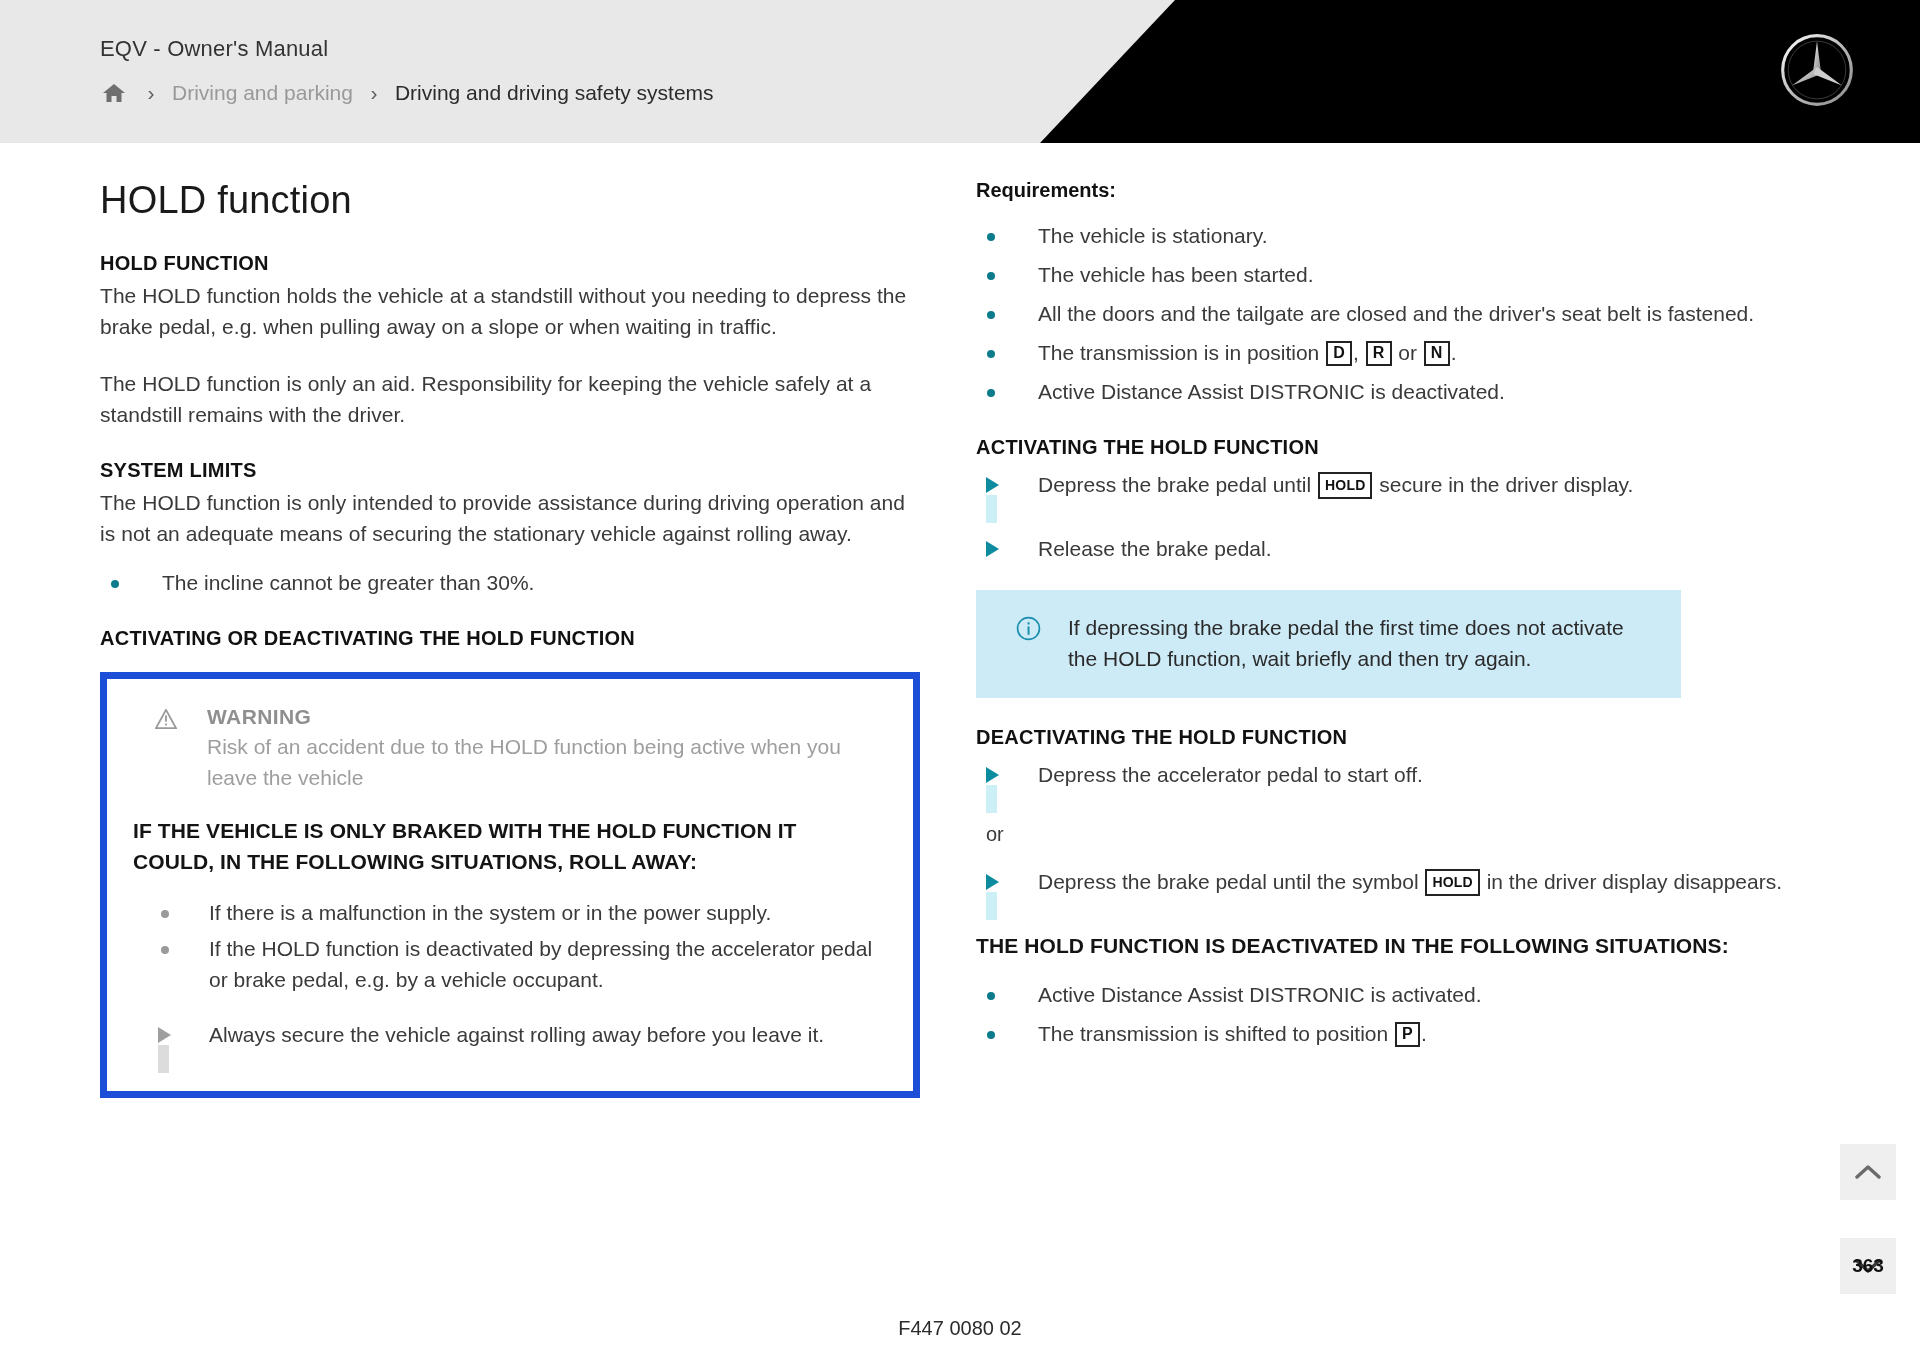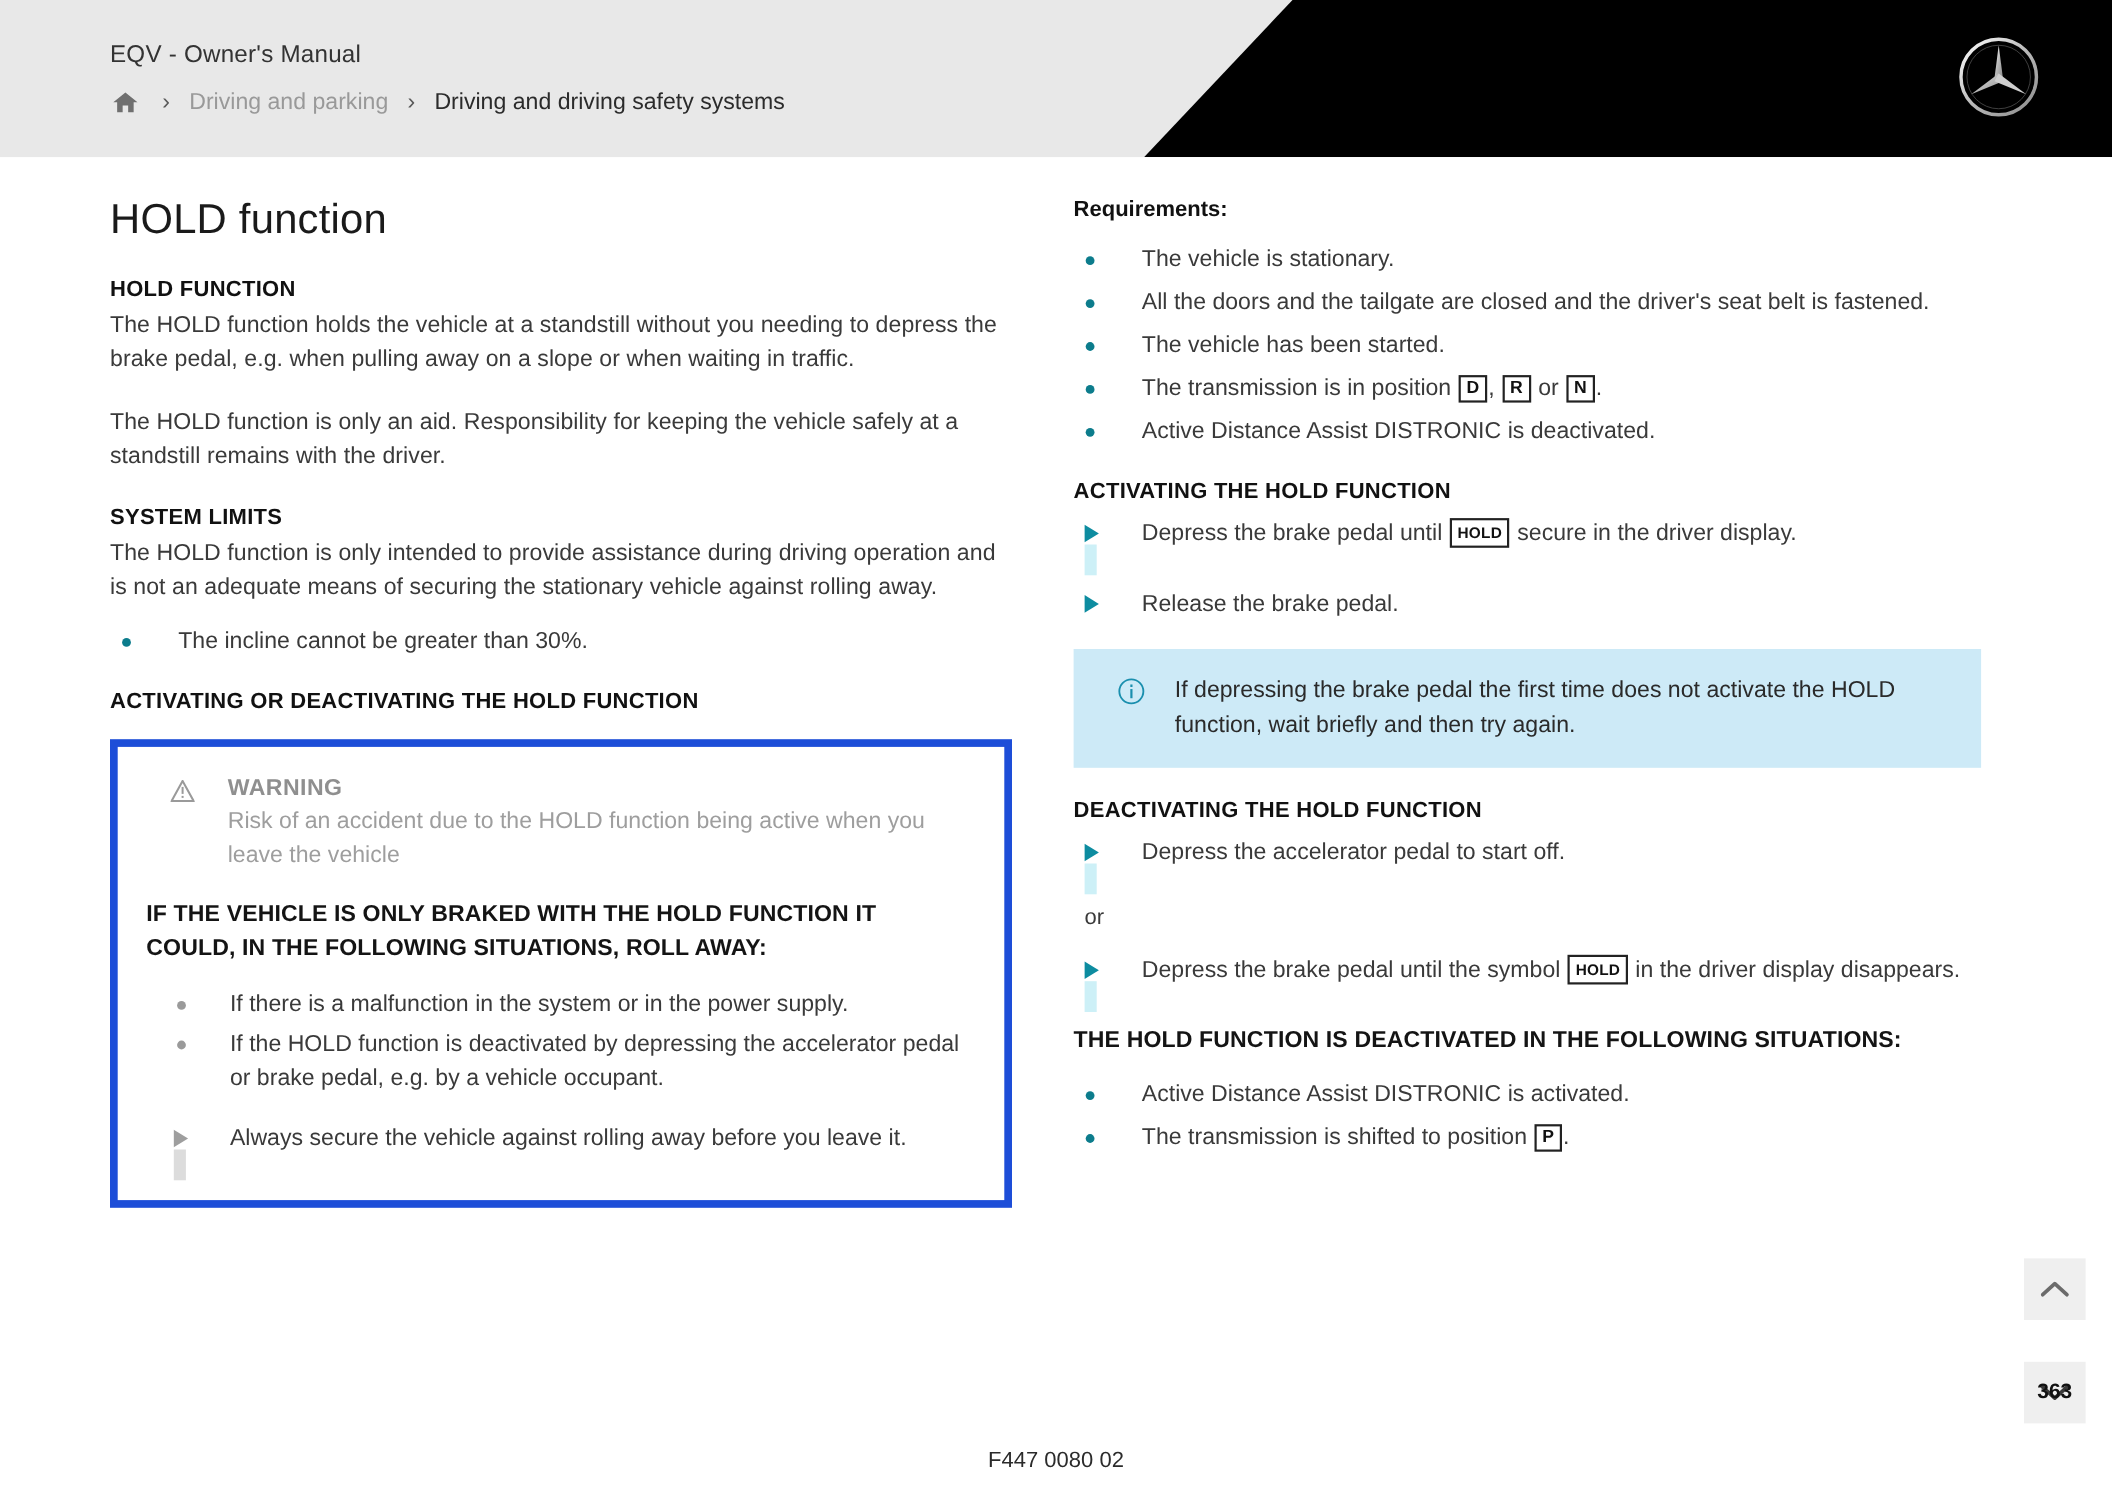--- a/index.html
+++ b/index.html
@@ -152,21 +152,21 @@
   .warnbox ul.alist { margin-top: 24px; }
   .warnbox ul.alist li { padding-left: 76px; margin-bottom: 0; }
   .warnbox ul.alist li .tri { left: 25px; }
   .warnbox ul.alist li .bar { left: 25px; }
 
   
   .infobox {
     background: #cdeaf7;
     margin-top: 26px;
     padding: 22px 30px 24px 30px;
-    width: 825px;
+    width: 705px;
     position: relative;
   }
   .info-inner { position: relative; padding-left: 62px; }
   .info-icon { position: absolute; left: 10px; top: 4px; width: 25px; height: 25px; }
   .info-text { font-size: 21px; line-height: 31px; color: #2a2a2a; }
 
   
   .footer {
     position: absolute;
     left: 0; bottom: 18px;
@@ -275,22 +275,22 @@
         </li>
       </ul>
     </div>
   </div>
 
   <div class="col-right">
     <div class="lbl-req">Requirements:</div>
 
     <ul class="blist tight" style="margin-top:0">
       <li><span>The vehicle is stationary.</span></li>
+      <li><span>The vehicle has been started.</span></li>
       <li><span>All the doors and the tailgate are closed and the driver's seat belt is fastened.</span></li>
-      <li><span>The vehicle has been started.</span></li>
       <li><span>The transmission is in position </span><span class="sym">D</span><span>, </span><span class="sym">R</span><span> or </span><span class="sym">N</span><span>.</span></li>
       <li><span>Active Distance Assist DISTRONIC is deactivated.</span></li>
     </ul>
 
     <h2 class="sec spaced" style="margin-bottom:10px">ACTIVATING THE HOLD FUNCTION</h2>
 
     <ul class="alist">
       <li>
         <span class="tri"></span>
         <span class="bar"></span>

